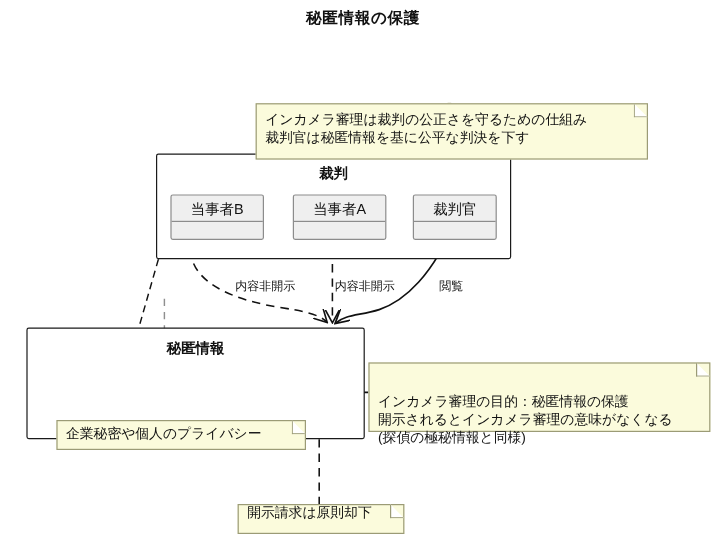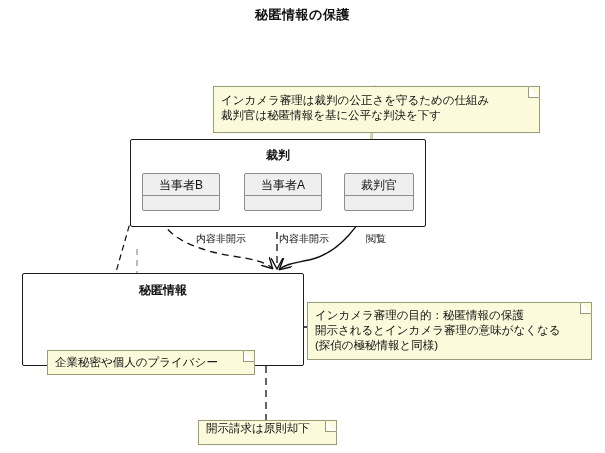--- a/index.html
+++ b/index.html
@@ -164,21 +164,21 @@
 
     <g>
       <path d="M 307 327 L 288 327" fill="none" stroke="#111" stroke-width="1.3" stroke-dasharray="7,5" marker-end="url(#arrow-open)"></path>
     </g>
 
     <g>
       <path d="M 266 366 L 266 420" fill="none" stroke="#111" stroke-width="1.3" stroke-dasharray="7,5"></path>
     </g>
   </svg>
 
-  <div class="abs group-box" style="left:130px; top:139px; width:296px; height:88px;">
+  <div class="abs group-box" style="left:130px; top:128px; width:296px; height:88px;">
     <div class="group-title" style="top:7px;">裁判</div>
 
     <div class="abs node" style="left:11px; top:33px; width:78px; height:38px;">
       <div class="node-title">当事者B</div>
       <div class="node-body"></div>
     </div>
 
     <div class="abs node" style="left:113px; top:33px; width:78px; height:38px;">
       <div class="node-title">当事者A</div>
       <div class="node-body"></div>
@@ -200,21 +200,21 @@
   </div>
 
   <div class="note" style="left:213px; top:38px; width:327px; height:47px;margin-top:48px;">
     <span class="fold"></span>
     <span class="note-text" style="padding-top:6px;">インカメラ審理は裁判の公正さを守るための仕組み
 裁判官は秘匿情報を基に公平な判決を下す</span>
   </div>
 
   <div class="note" style="left:307px; top:302px; width:285px; height:58px;">
     <span class="fold"></span>
-    <span class="note-text" style="padding-top:5px;">インカメラ審理の目的：秘匿情報の保護
+    <span class="note-text" style="padding-top:5px;margin-top:20px;">インカメラ審理の目的：秘匿情報の保護
 開示されるとインカメラ審理の意味がなくなる
 (探偵の極秘情報と同様)</span>
   </div>
 
   <div class="note" style="left:198px; top:420px; width:139px; height:25px;">
     <span class="fold"></span>
     <span class="note-text" style="padding-top:0;">開示請求は原則却下</span>
   </div>
 
   <div class="edge-label" style="left:196px; top:232px;">内容非開示</div>

